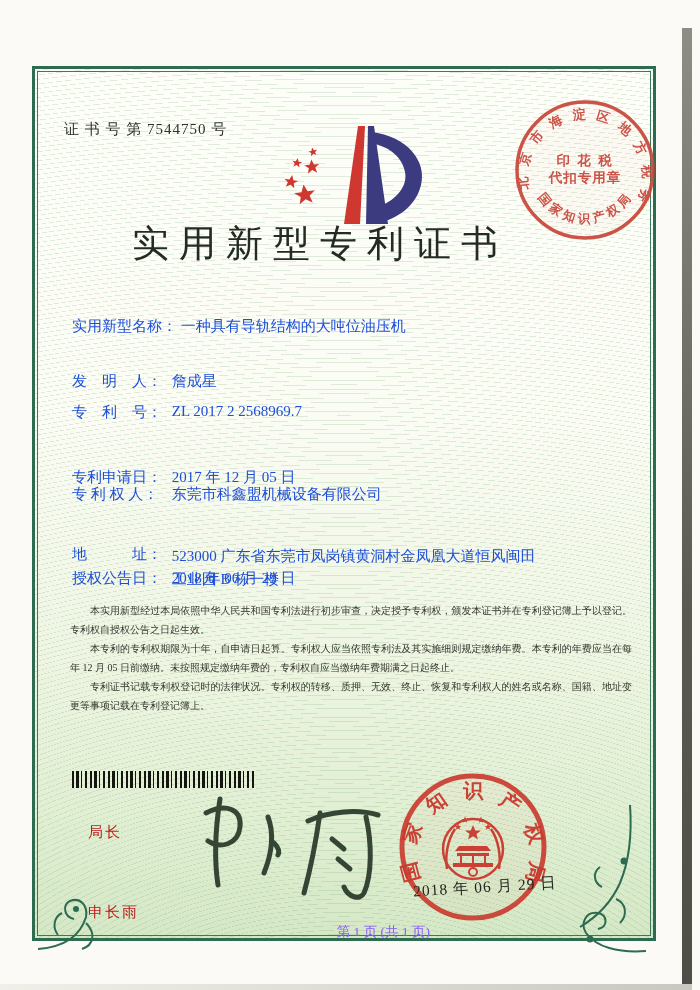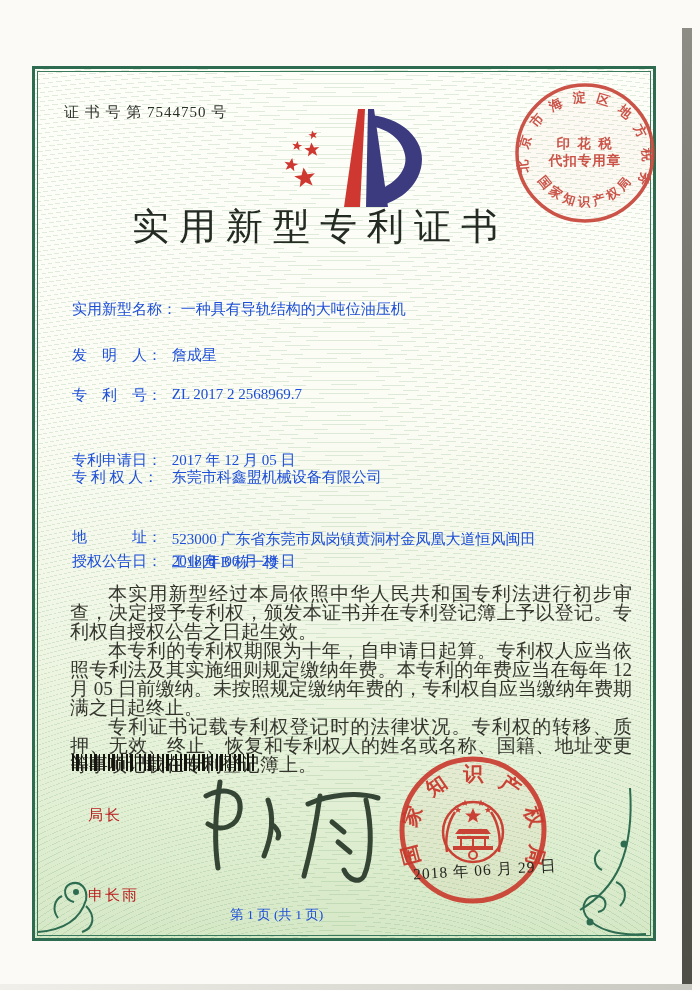--- a/index.html
+++ b/index.html
@@ -20,38 +20,38 @@
     position:absolute;left:32px;top:66px;width:618px;height:869px;
     border:3px solid #2d6c50;
     background:
       repeating-radial-gradient(1200px 760px at 50% 118%,
         rgba(106,160,106,0.20) 0 1px, rgba(255,255,255,0) 1px 7px),
       linear-gradient(180deg,#fefef9 0%,#fbfcf4 40%,#eef5e2 68%,#dfeed1 88%,#d5e8c6 100%);
   }
   .frame::after{
     content:"";position:absolute;inset:2px;border:1px solid #3a7a5c;pointer-events:none;
   }
-  .content{position:absolute;inset:0;}
+  .content{position:absolute;inset:0;margin-top:17px;}
   .cert-no{
     position:absolute;left:64px;top:103px;font-size:15px;color:#2c3128;letter-spacing:1px;
   }
   .title{
     position:absolute;left:0;right:60px;top:202px;text-align:center;
     font-size:37px;font-weight:normal;letter-spacing:10px;color:#232b22;
   }
   .frow{position:absolute;left:72px;font-size:15px;color:#1d4ed8;}
   .frow .lab{display:inline-block;min-width:96px;vertical-align:top;}
   .frow .val{vertical-align:top;}
   .val-pre{white-space:pre-line;display:inline-block;width:445px;line-height:23px;}
-  .r1{top:300px}.r2{top:346px}.r3{top:386px}.r4{top:451px}
+  .r1{top:300px}.r2{top:355px}.r3{top:386px}.r4{top:451px}
   .r5{top:468px}.r6{top:528px}.r7{top:552px}
   .r8{top:552px;left:372px}
   .paras{
     position:absolute;left:70px;top:584px;width:562px;
-    font-size:19px;line-height:19px;text-align:justify;color:#34362e;
+    font-size:10px;line-height:19px;text-align:justify;color:#34362e;
   }
   .paras p{margin:0;text-indent:2em;}
   .barcode{
     position:absolute;left:72px;top:754px;width:182px;height:17px;
     background:repeating-linear-gradient(90deg,
       #15150f 0 2px,transparent 2px 4px,
       #15150f 4px 7px,transparent 7px 9px,
       #15150f 9px 10px,transparent 10px 13px,
       #15150f 13px 15px,transparent 15px 18px);
   }
@@ -59,22 +59,22 @@
   .o1{top:806px}.o2{top:886px}
   .sig{position:absolute;left:150px;top:770px;}
   .seal{position:absolute;left:395px;top:752px;}
   .taxstamp{position:absolute;left:512px;top:80px;opacity:.92;}
   .logo{position:absolute;left:270px;top:103px;}
   .seal-date{
     position:absolute;left:405px;top:860px;width:160px;text-align:center;
     font-size:15.5px;color:#26261f;transform:rotate(-3.5deg);letter-spacing:1px;
   }
   .footer{
-    position:absolute;left:230px;top:906px;width:200px;text-align:left;
-    font-size:13.5px;color:#1d4ed8;
+    position:absolute;left:230px;top:906px;width:200px;text-align:right;
+    font-size:13.5px;color:#8b5cf6;
   }
   .flourish{position:absolute;}
   .fl-left{left:36px;top:874px;}
   .fl-right{left:572px;top:786px;}
 </style>
 </head>
 <body>
 
 <div class="scan-strip"></div>
 <div class="scan-strip-bottom"></div>

